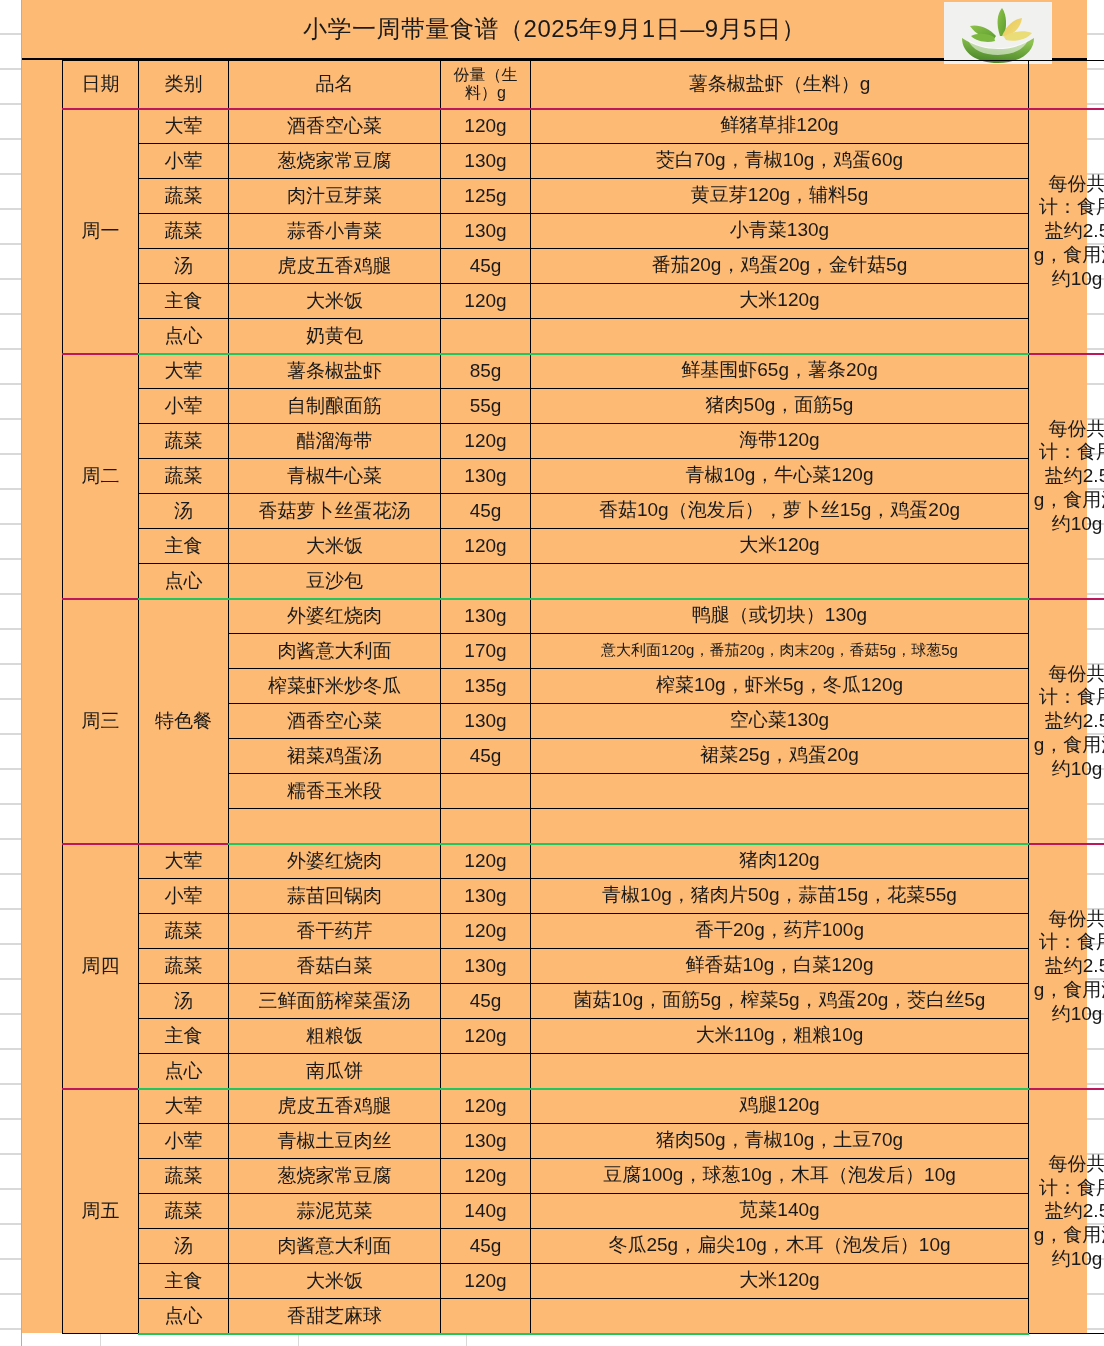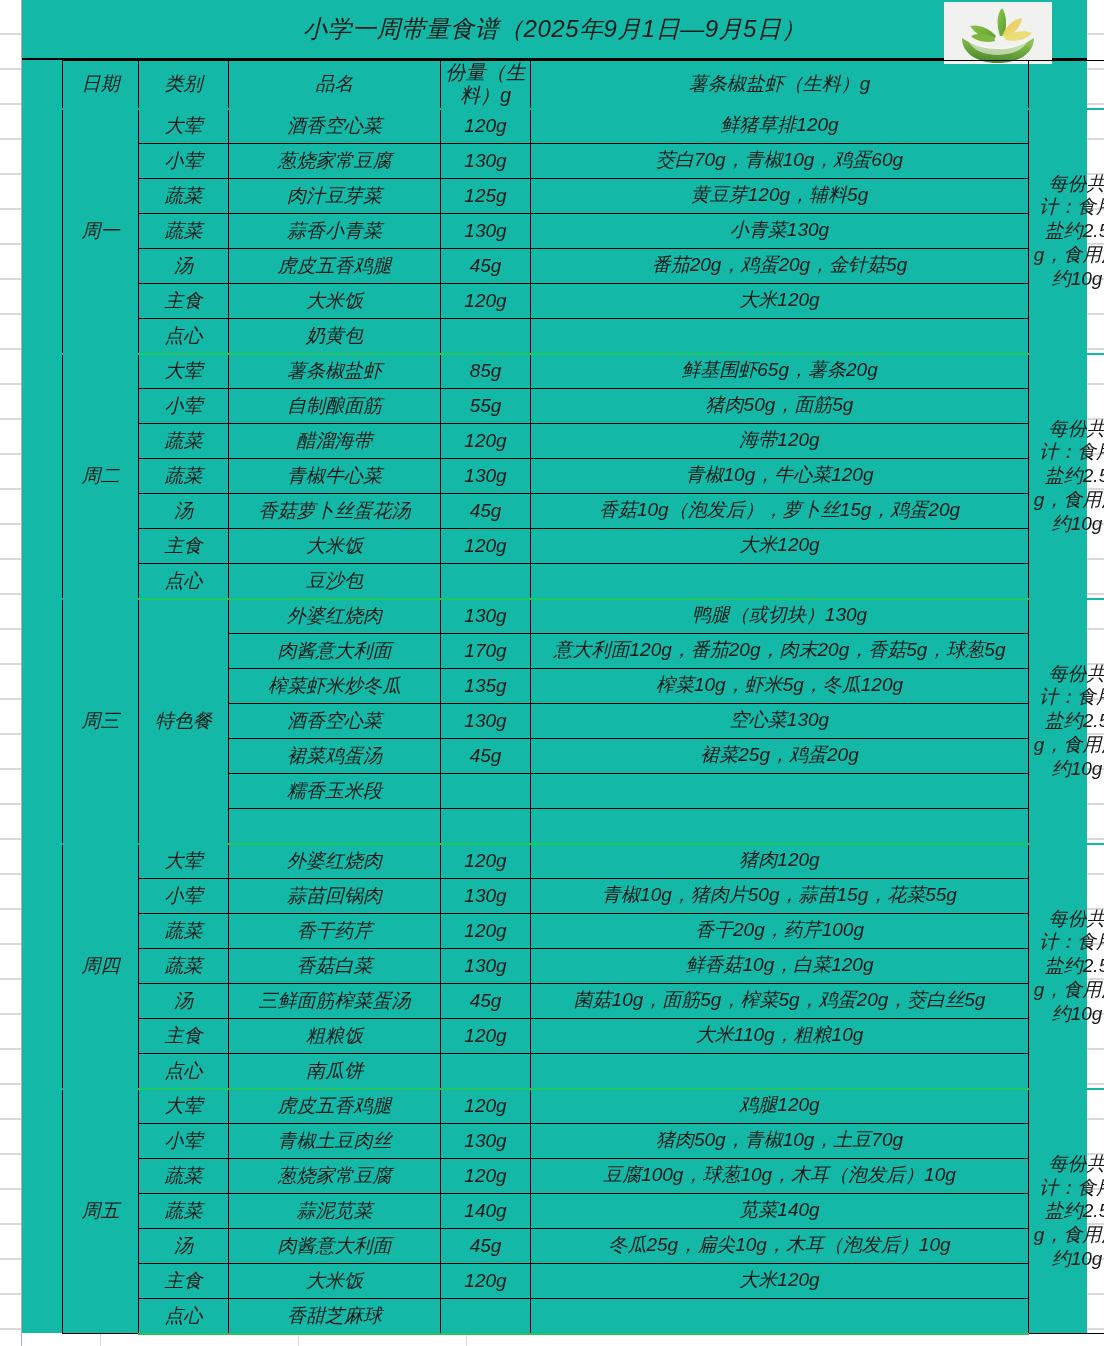--- a/index.html
+++ b/index.html
@@ -6,22 +6,21 @@
   html, body {
     margin: 0; padding: 0;
     background: #ffffff;
     font-family: "Liberation Sans", "DejaVu Sans", sans-serif;
   }
   #page {
     position: relative;
     width: 1104px;
     height: 1346px;
     overflow: hidden;
-    background: #14b8a6;
-    font-style: italic;
+    background: #fdba74;
   }
 
   
   .gutter-left {
     position: absolute; left: 0; top: 0;
     width: 22px; height: 1346px;
     background:
       repeating-linear-gradient(to bottom,
         #ffffff 0px, #ffffff 33px,
         #d9d9d9 33px, #d9d9d9 35px);
@@ -85,21 +84,21 @@
     border: 1px solid #000;
     padding: 0 2px;
     font-weight: normal;
     color: #1a1a1a;
     vertical-align: middle;
     text-align: center;
     font-size: 19px;
     overflow: hidden;
   }
   .hdr td { height: 48px; font-size: 19px; }
-  .hdr td.portion-h { font-size: 20px; line-height: 1.15; }
+  .hdr td.portion-h { font-size: 16px; line-height: 1.15; }
 
   .c-date   { width: 76px; }
   .c-cat    { width: 90px; }
   .c-name   { width: 212px; }
   .c-qty    { width: 90px; }
   .c-ing    { width: 498px; }
   .c-sum    { width: 97px; }
 
   td.day-cell {
     border-top: 2px solid #000;
@@ -108,35 +107,35 @@
   }
   td.sum-cell {
     border-top: 2px solid #000;
     border-bottom: 2px solid #000;
     font-size: 15px;
     line-height: 1.25;
     color: #333;
     padding: 0 1px;
     word-break: break-all;
   }
-  tr.r-first td { border-top: 2px solid #14b8a6; }
+  tr.r-first td { border-top: 2px solid #be185d; }
   tr.r-last  td { border-bottom: 2px solid #22c55e; }
 
   td.cell-cat  { height: 35px; }
   td.cell-name { height: 35px; }
   td.cell-qty  { font-size: 19px; position: relative; }
   td.cell-qty span { position: relative; top: 0; display: inline-block; }
   td.cell-ing  {
     text-align: left;
     vertical-align: top;
     padding-left: 5px;
     font-size: 18px;
     line-height: 1.05;
   }
-  td.cell-ing.small { font-size: 19px; }
+  td.cell-ing.small { font-size: 15px; }
   td.cell-ing span { position: relative; top: -1px; }
 
   tr.data-row { height: 35px; }
 </style>
 </head>
 <body>
 
 <div id="page">
 
   <div class="gutter-left"></div>

